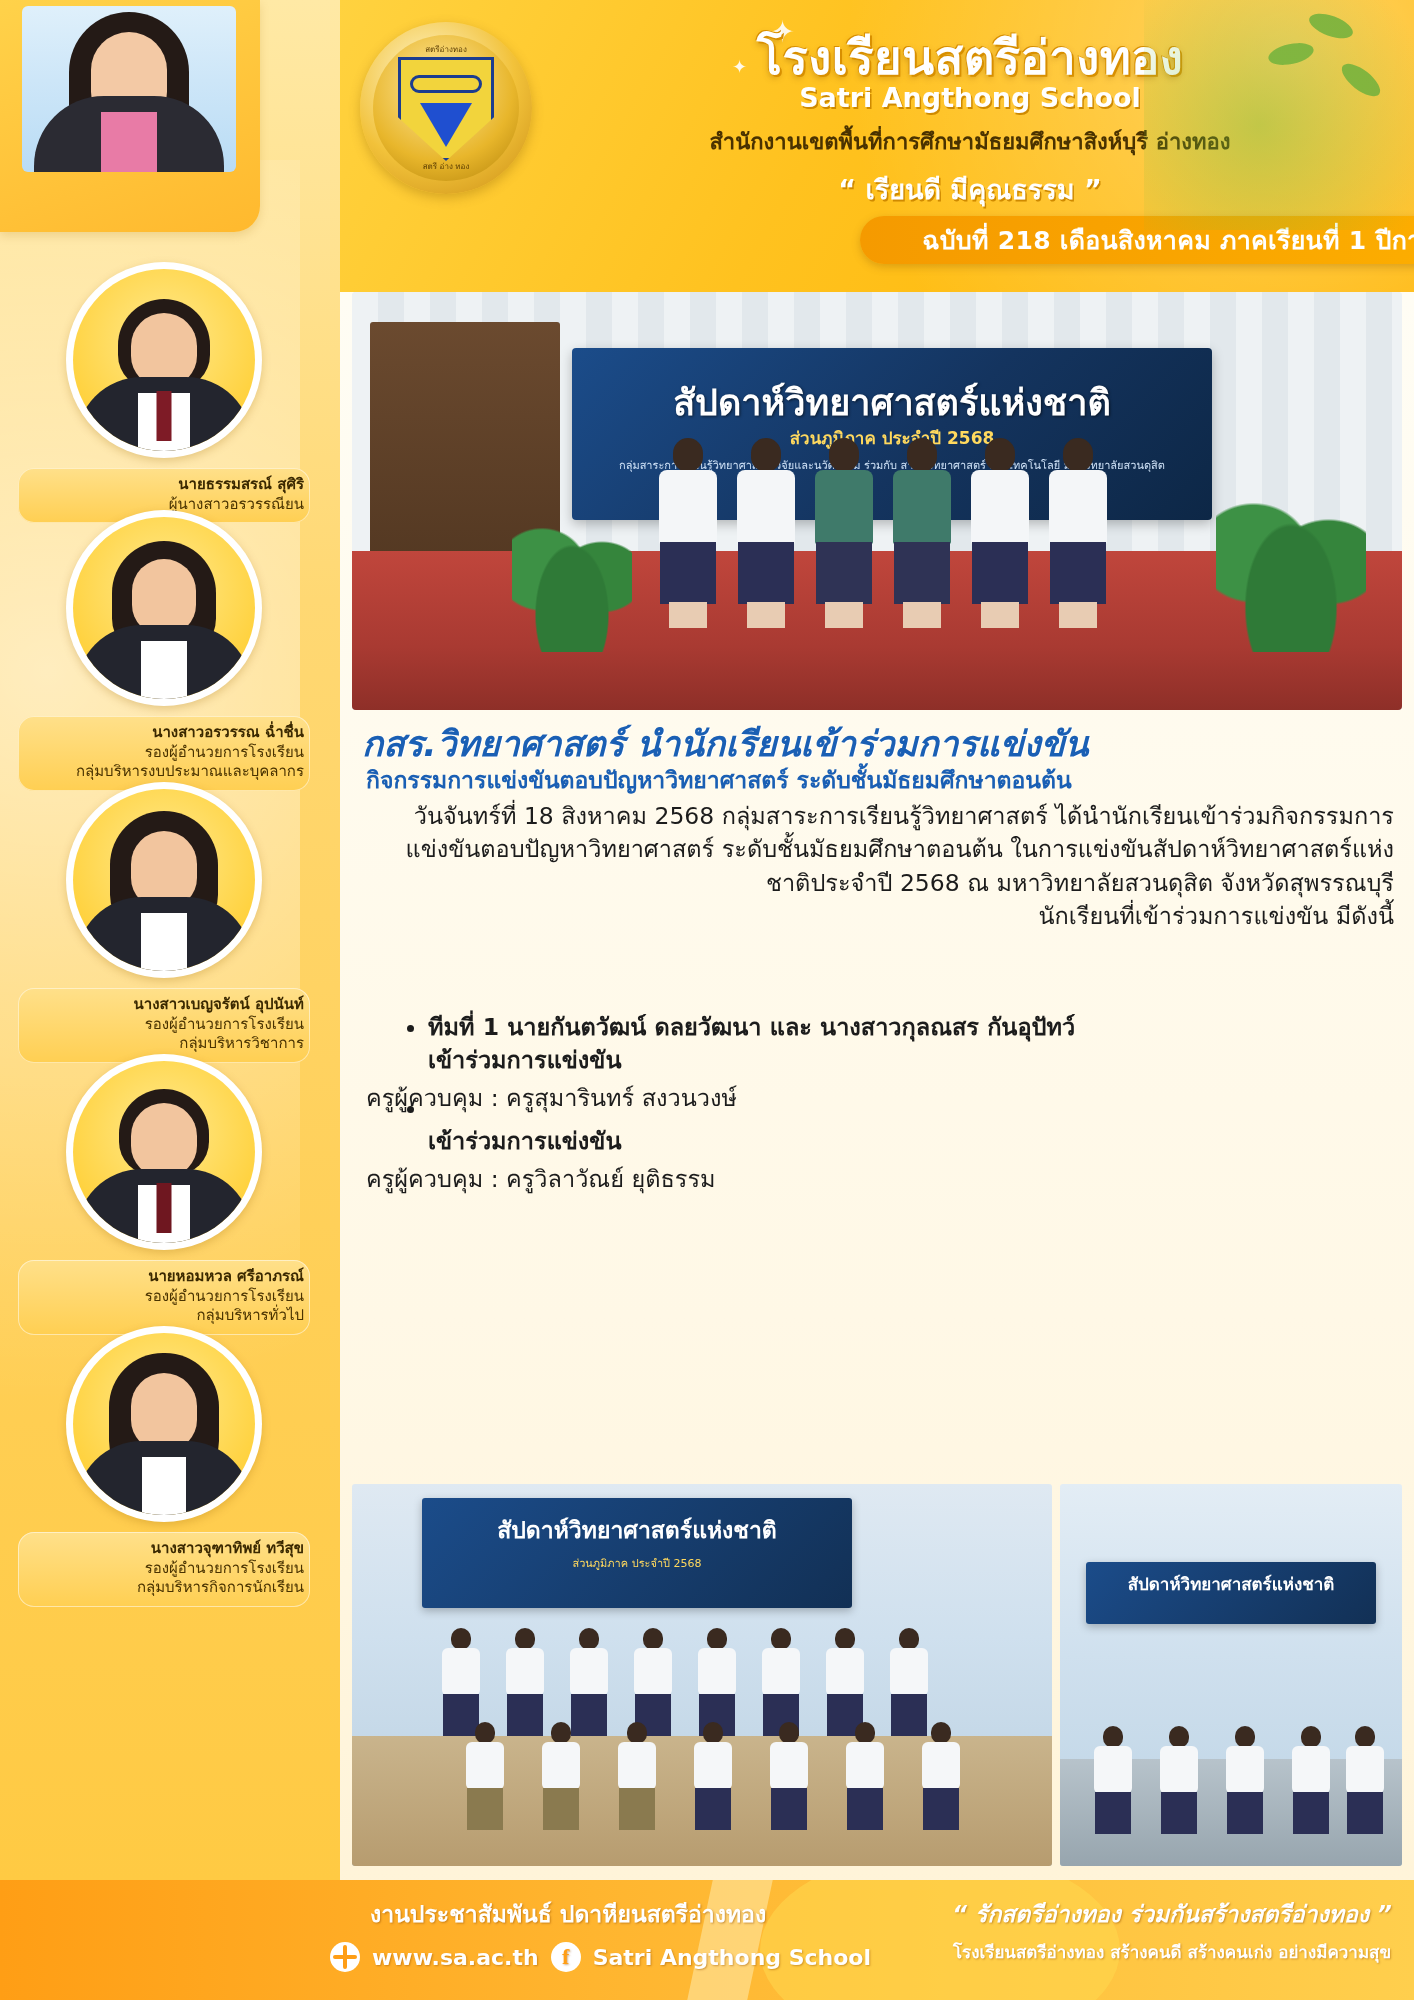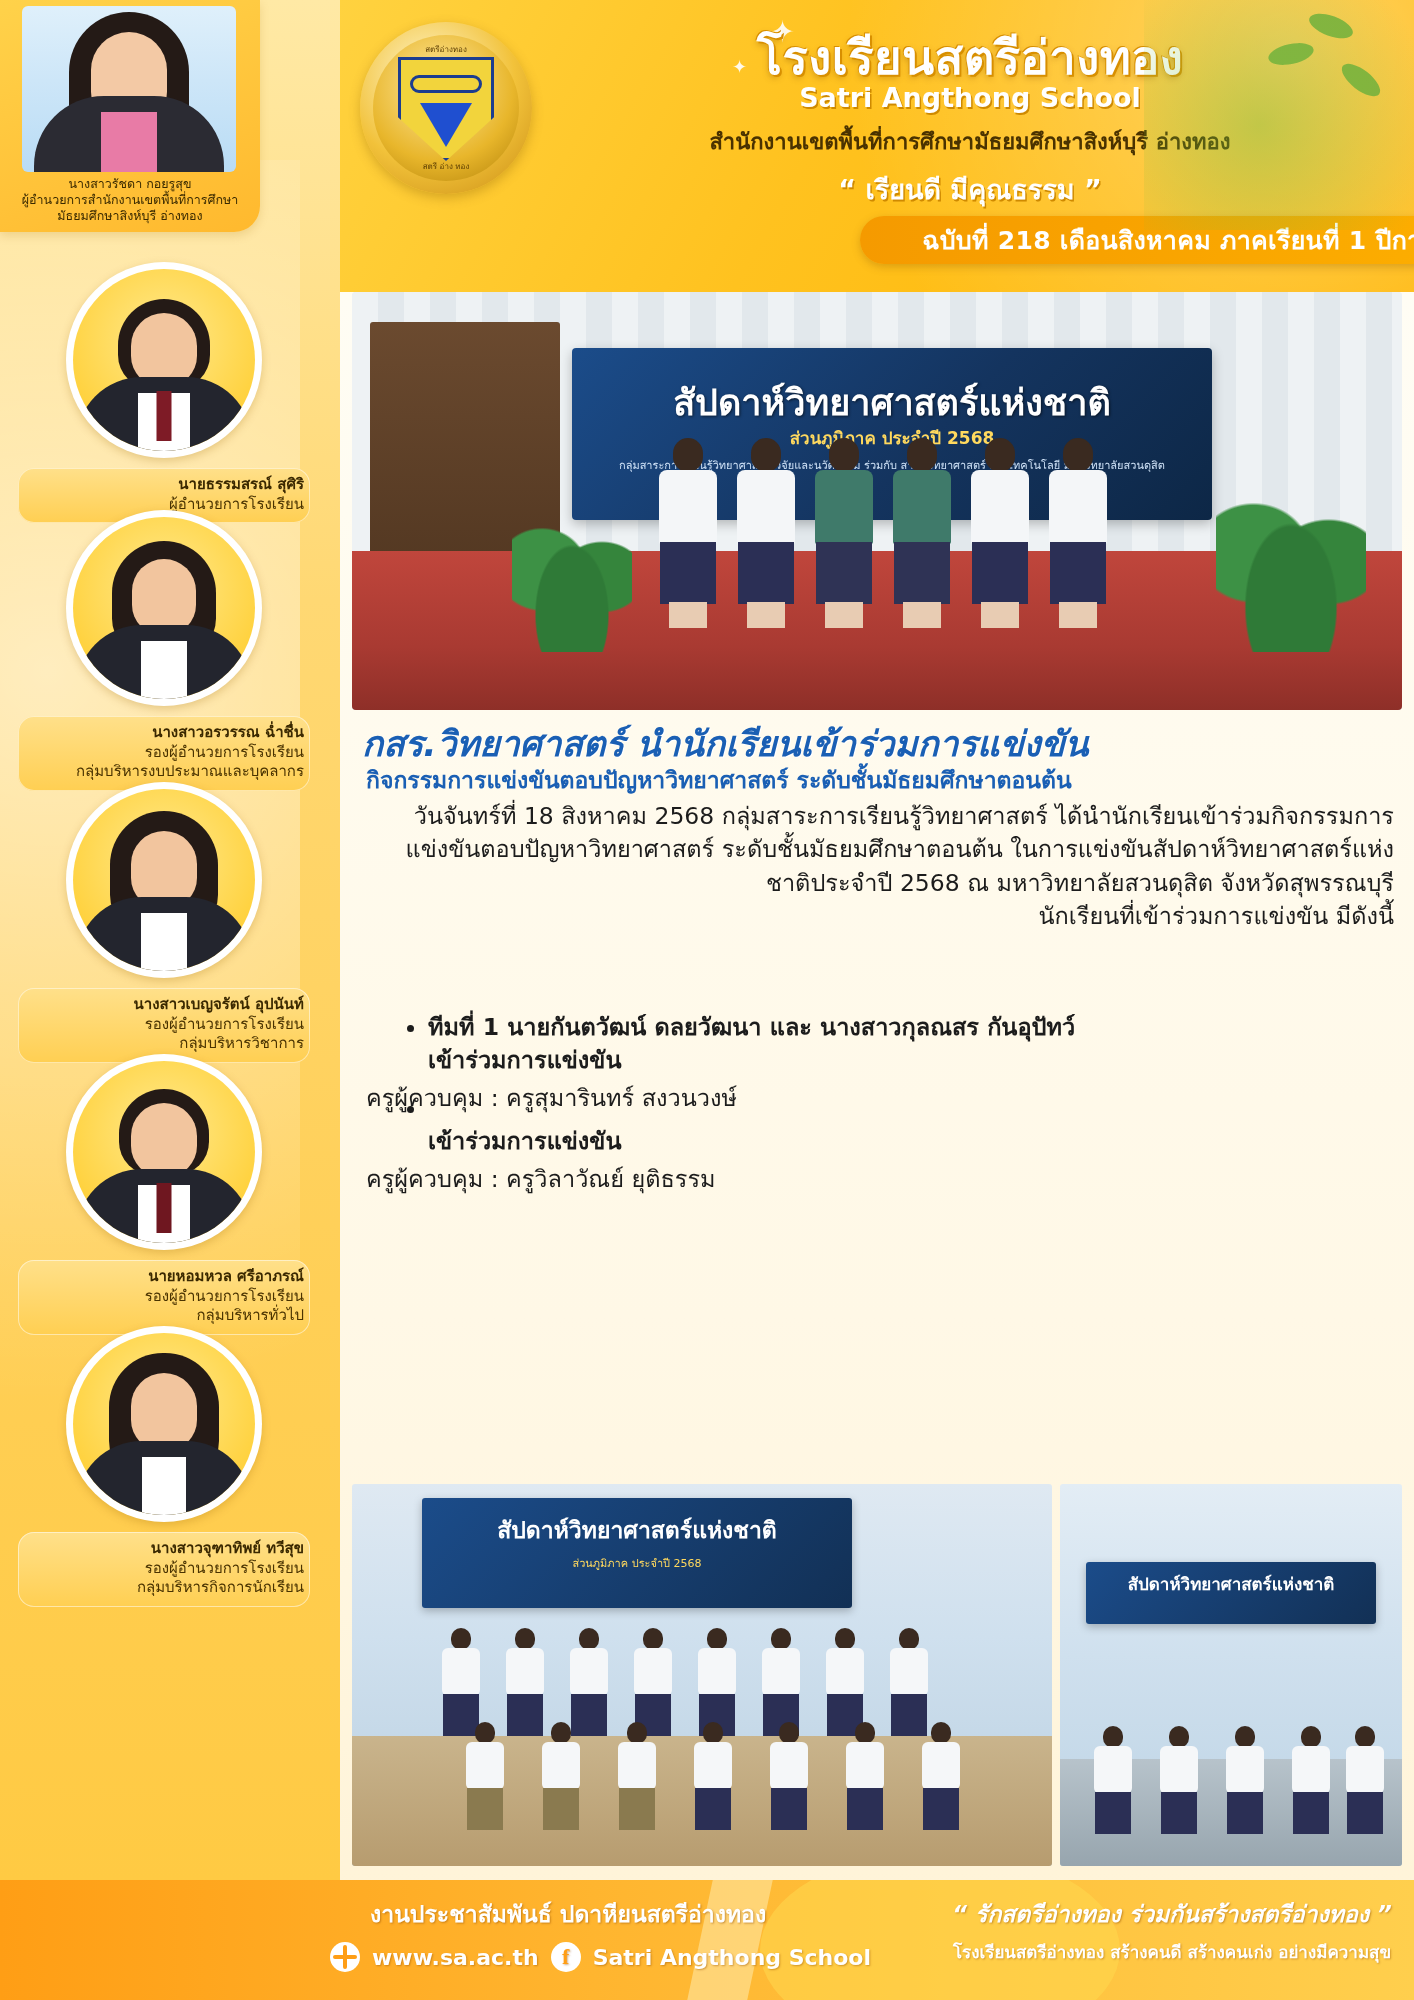--- a/index.html
+++ b/index.html
@@ -453,40 +453,35 @@
 
   <aside id="sidebar">
 
     <div class="director-card">
       <div class="director-photo">
         <div class="dp-hair"></div>
         <div class="dp-face"></div>
         <div class="dp-body"></div>
         <div class="dp-sash"></div>
       </div>
-      <div class="director-caption">
-        <div>นางสาวรัชดา กอยรูสุข</div>
-        <div>ผู้อำนวยการสำนักงานเขตพื้นที่การศึกษา</div>
-        <div>มัธยมศึกษาสิงห์บุรี อ่างทอง</div>
-      </div>
     </div>
 
     <div class="staff" style="top:262px">
       <div class="ring">
         <div class="avatar">
           <div class="av-hair" style="top:30px;width:92px;height:90px;background:#241a16;"></div>
           <div class="av-face" style="top:44px;width:66px;height:74px;"></div>
           <div class="av-body" style="background:#23252e;"></div>
           <div class="av-shirt"></div>
           <div class="av-tie"></div>
         </div>
       </div>
       <div class="name-plate">
         <div class="nm">นายธรรมสรณ์ สุศิริ</div>
-        <div>ผู้อำนวยการโรงเรียน</div>
+        <div>ผู้นางสาวอรวรรณียน</div>
       </div>
     </div>
 
     <div class="staff" style="top:510px">
       <div class="ring">
         <div class="avatar">
           <div class="av-hair" style="top:24px;width:104px;height:116px;background:#241a16;"></div>
           <div class="av-face" style="top:42px;width:64px;height:76px;"></div>
           <div class="av-body" style="background:#23252e;"></div>
           <div class="av-shirt" style="width:46px;"></div>

